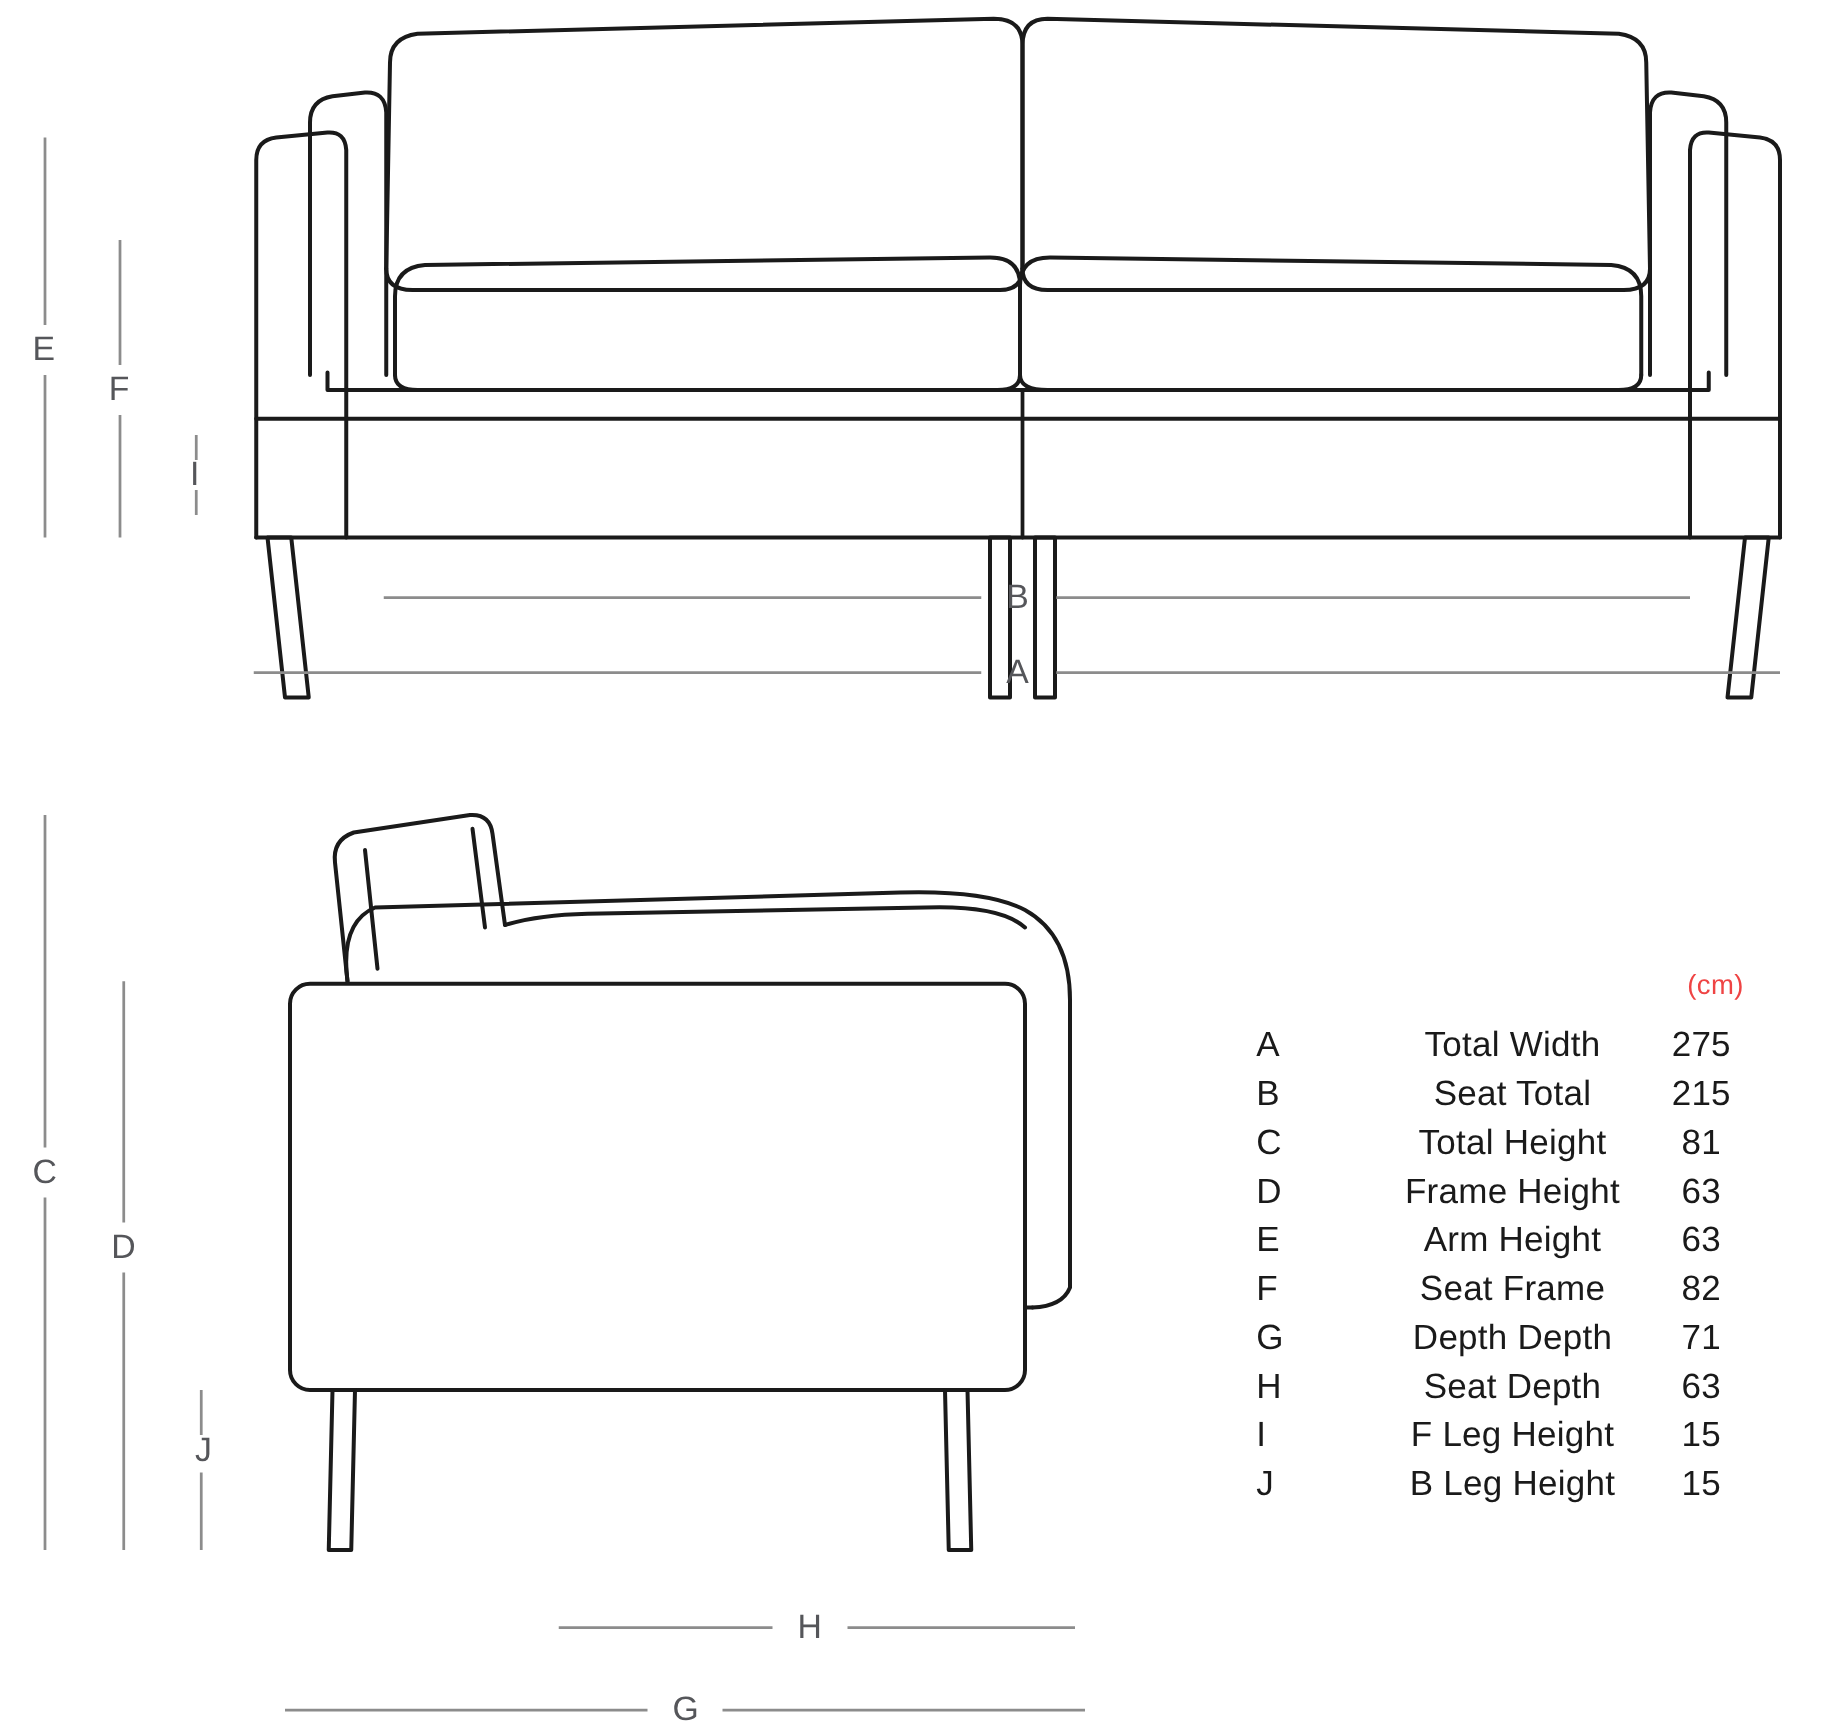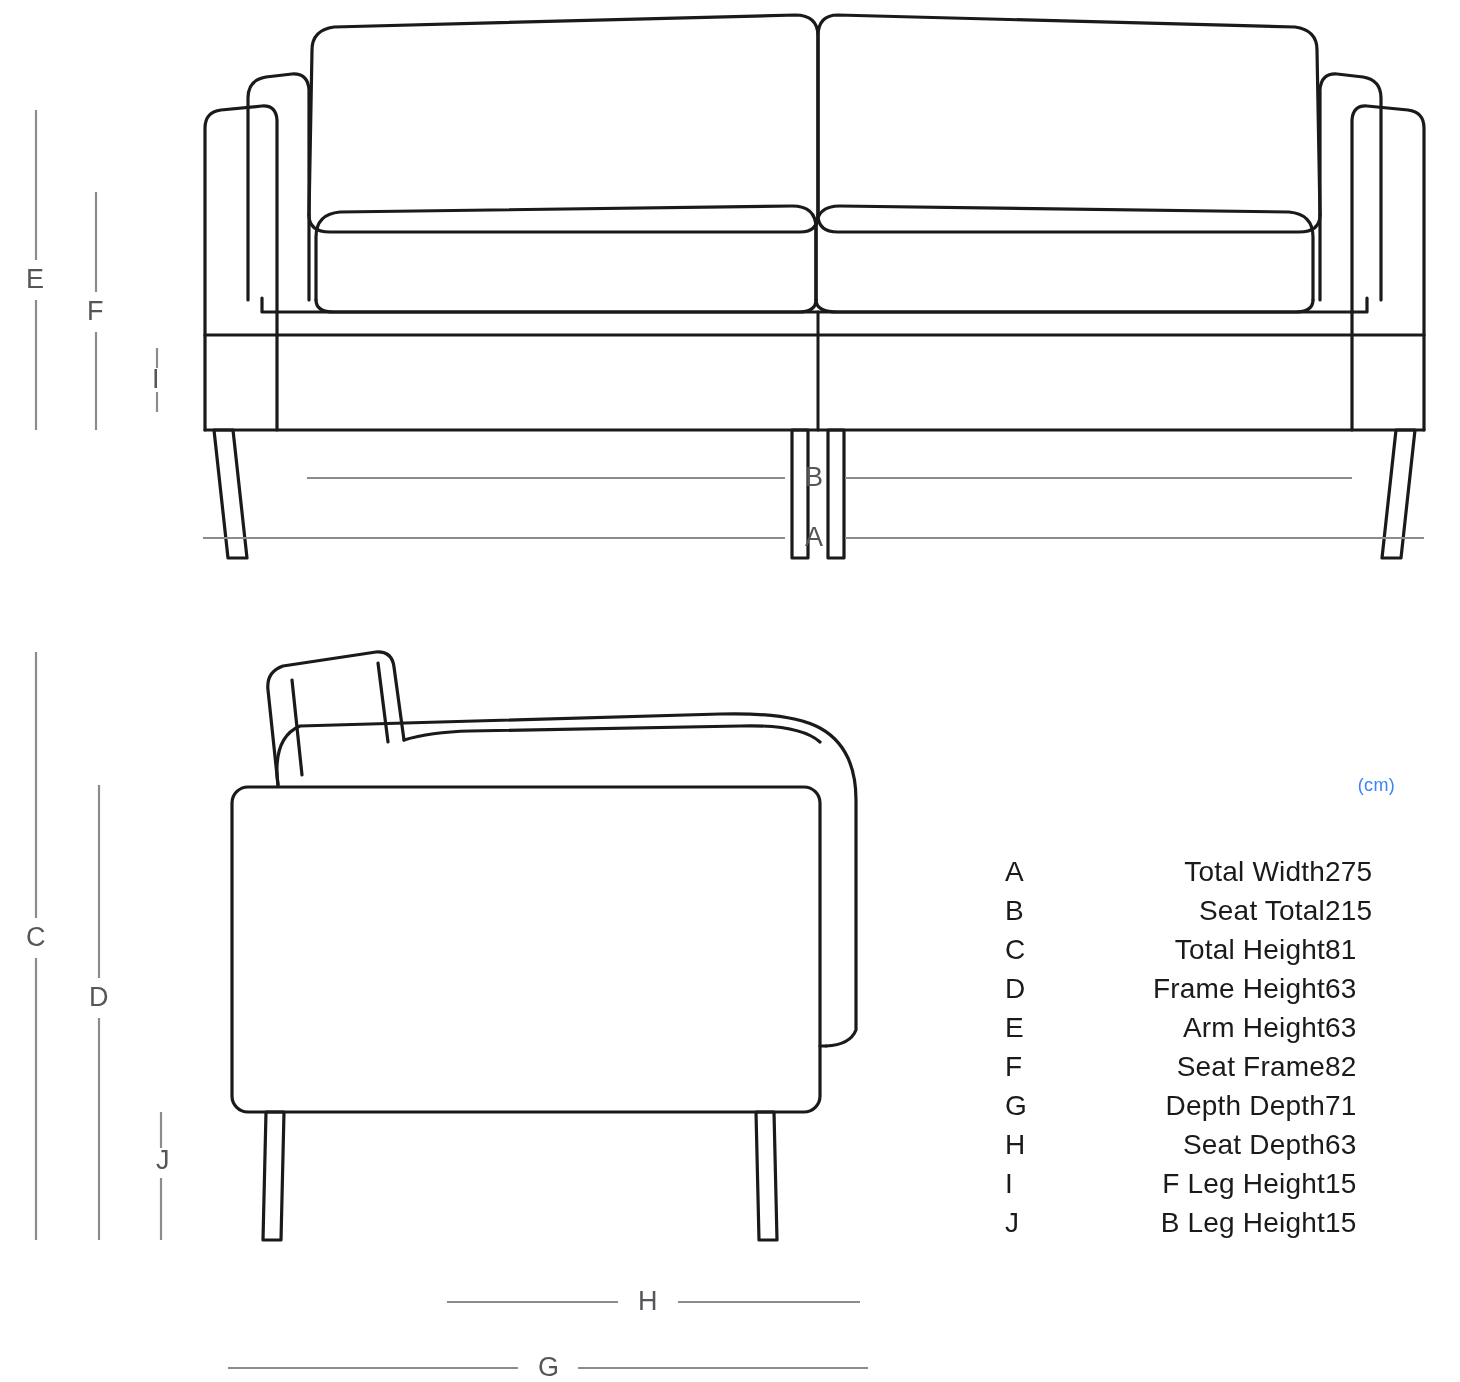--- a/index.html
+++ b/index.html
@@ -41,22 +41,22 @@
     left: 1005px;
     top: 775px;
     width: 420px;
     font-family: "Liberation Sans", sans-serif;
     color: #1a1a1a;
   }
   .spec-unit {
     position: absolute;
     right: 30px;
     top: 0;
-    font-size: 18px;
-    color: #3b82f6;
+    font-size: 22px;
+    color: #ef4444;
     letter-spacing: 0.3px;
   }
   .spec-rows {
     position: absolute;
     top: 45px;
     left: 0;
     width: 420px;
   }
   .spec-row {
     display: grid;
@@ -65,27 +65,26 @@
     height: 39px;
   }
   .spec-key {
     font-size: 28px;
     letter-spacing: 0.3px;
     text-align: left;
   }
   .spec-name {
     font-size: 28px;
     letter-spacing: 0.2px;
-    text-align: right;
-    margin-top: 36px;
+    text-align: center;
   }
   .spec-val {
     font-size: 28px;
     letter-spacing: 0.2px;
-    text-align: left;
+    text-align: center;
     padding-right: 28px;
   }
 </style>
 </head>
 <body>
 
 <div class="stage">
 
   <svg class="drawing" viewBox="0 0 1460 1382" xmlns="http://www.w3.org/2000/svg">
     <g fill="none" stroke="#1a1a1a" stroke-width="3.2" stroke-linejoin="round" stroke-linecap="round">

